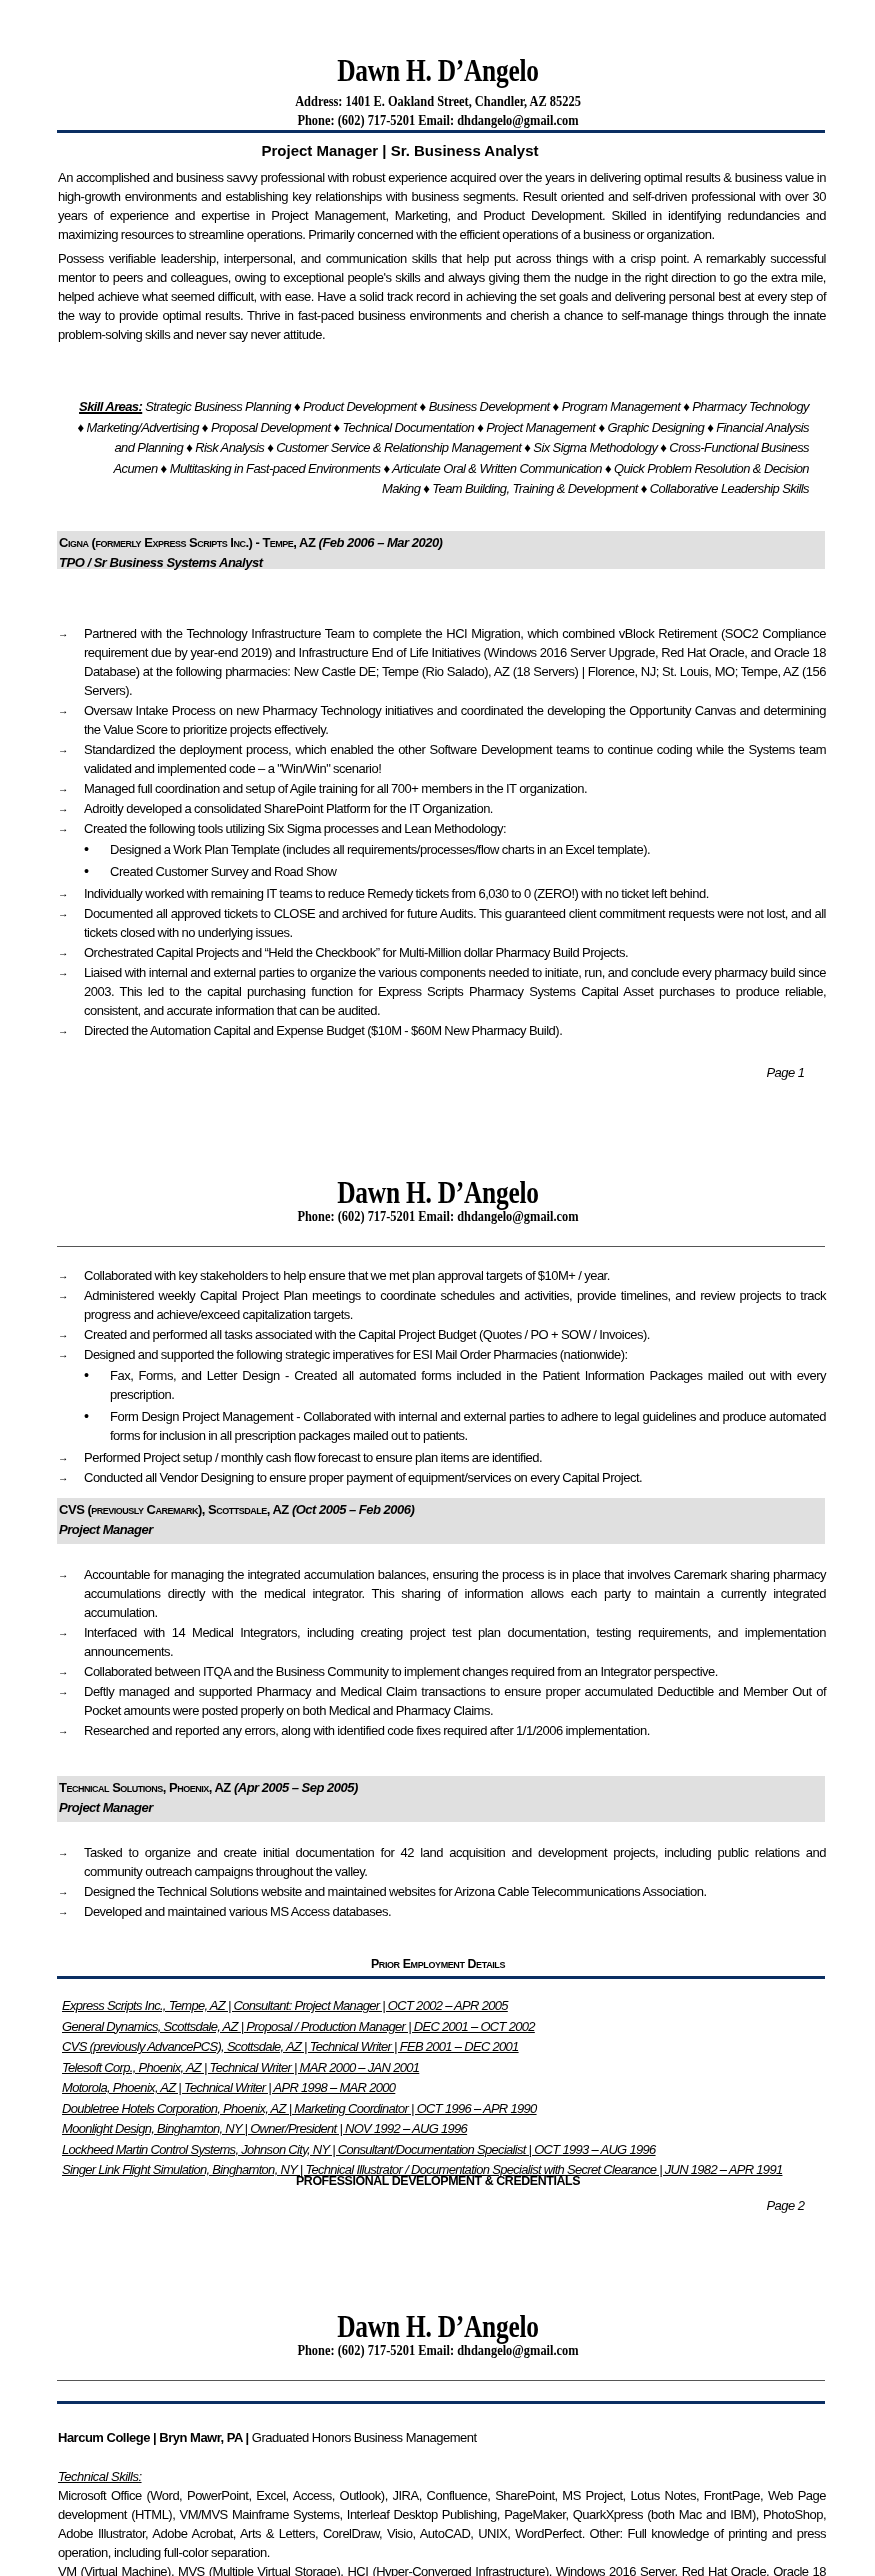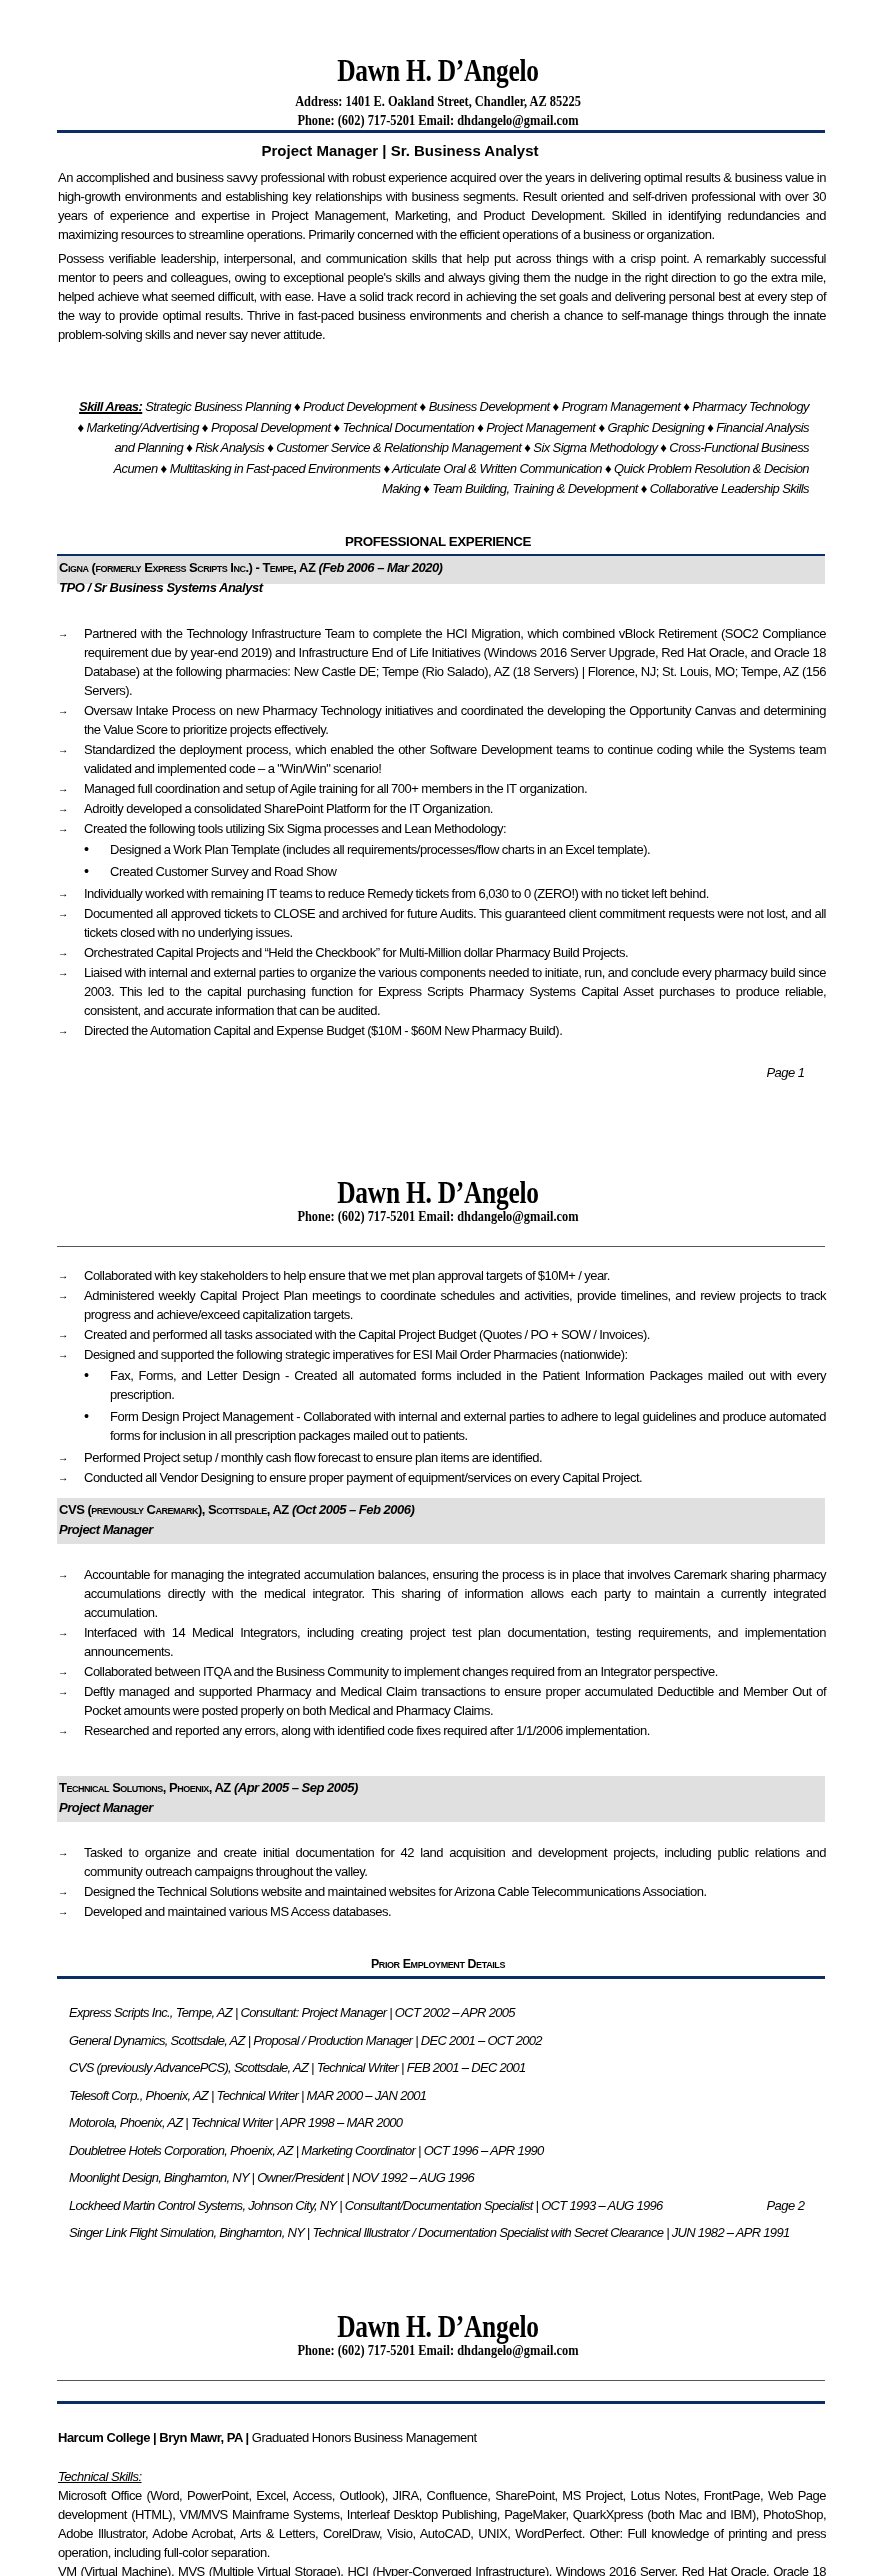--- a/index.html
+++ b/index.html
@@ -21,21 +21,21 @@
   .job-line1 { font-weight: bold; font-size: 13px; line-height: 18.5px; font-variant: small-caps; letter-spacing: -0.5px; }
   .job-line1 .dates { font-style: italic; font-variant: normal; }
   .job-line2 { font-weight: bold; font-style: italic; font-size: 13px; line-height: 19.6px; letter-spacing: -0.5px; }
   .bullets { position: absolute; left: 58px; width: 768px; margin: 0; padding: 0; list-style: none; font-size: 13px; line-height: 19px; letter-spacing: -0.5px; word-spacing: -0.3px; }
   .bullets li.arrow { position: relative; padding-left: 26px; text-align: justify; margin-bottom: 1px; }
   .bullets li.arrow::before { content: "\2192"; position: absolute; left: 0; top: 0; font-size: 10.3px; }
   .bullets li.dot { position: relative; padding-left: 52px; text-align: justify; margin: 2.1px 0 3.1px 0; }
   .bullets li.dot::before { content: "\2022"; position: absolute; left: 26px; top: 0; font-size: 14.4px; }
   .page-num { position: absolute; left: 747px; width: 77px; text-align: center; font-style: italic; font-size: 13px; letter-spacing: -0.5px; }
   .prior { position: absolute; left: 58px; width: 768px; font-style: italic; font-size: 13px; line-height: 16.5px; letter-spacing: -0.7px; }
-  .prior div { margin: 11px; }
+  .prior div { margin: 4px; text-decoration: underline; }
   .edu { position: absolute; left: 58px; width: 768px; font-size: 13px; line-height: 19px; letter-spacing: -0.5px; }
   .edu .bold { font-weight: bold; }
   .sub-head { font-style: italic; text-decoration: underline; text-decoration-thickness: 1px; display: inline-block; }
   .block-text { text-align: justify; }
 </style>
 </head>
 <body>
 
 <div class="page sans" style="top:0;height:1133px;">
   <div class="name" style="top:54px;">Dawn H. D’Angelo</div>
@@ -50,21 +50,21 @@
   </div>
 
   <div class="skills" style="top:397px;">
     <span class="lbl">Skill Areas:</span>
     <span>Strategic Business Planning ♦ Product Development ♦ Business Development ♦ Program Management ♦ Pharmacy Technology ♦ Marketing/Advertising ♦ Proposal Development ♦ Technical Documentation ♦ Project Management ♦ Graphic Designing ♦ Financial Analysis and Planning ♦ Risk Analysis ♦ Customer Service &amp; Relationship Management ♦ Six Sigma Methodology ♦ Cross-Functional Business Acumen ♦ Multitasking in Fast-paced Environments ♦ Articulate Oral &amp; Written Communication ♦ Quick Problem Resolution &amp; Decision Making ♦ Team Building, Training &amp; Development ♦ Collaborative Leadership Skills</span>
   </div>
 
   <div class="sec-head" style="top:534px;">PROFESSIONAL EXPERIENCE</div>
   <div class="rule-navy" style="top:554px;height:2.6px;"></div>
 
-  <div class="job-box" style="top:556px;height:28px;">
+  <div class="job-box" style="top:531px;height:38px;">
     <div class="job-line1">
       <span>Cigna (formerly Express Scripts Inc.) - Tempe, AZ</span>
       <span class="dates">(Feb 2006 – Mar 2020)</span>
     </div>
     <div class="job-line2">TPO / Sr Business Systems Analyst</div>
   </div>
 
   <ul class="bullets" style="top:624px;">
     <li class="arrow">Partnered with the Technology Infrastructure Team to complete the HCI Migration, which combined vBlock Retirement (SOC2 Compliance requirement due by year-end 2019) and Infrastructure End of Life Initiatives (Windows 2016 Server Upgrade, Red Hat Oracle, and Oracle 18 Database) at the following pharmacies: New Castle DE; Tempe (Rio Salado), AZ  (18 Servers)  |  Florence, NJ; St. Louis, MO; Tempe, AZ  (156 Servers).</li>
     <li class="arrow">Oversaw Intake Process on new Pharmacy Technology initiatives and coordinated the developing the Opportunity Canvas and determining the Value Score to prioritize projects effectively.</li>
@@ -138,20 +138,21 @@
     <div>General Dynamics, Scottsdale, AZ | Proposal / Production Manager | DEC 2001 – OCT 2002</div>
     <div>CVS (previously AdvancePCS), Scottsdale, AZ | Technical Writer | FEB 2001 – DEC 2001</div>
     <div>Telesoft Corp., Phoenix, AZ | Technical Writer | MAR 2000 – JAN 2001</div>
     <div>Motorola, Phoenix, AZ | Technical Writer | APR 1998 – MAR 2000</div>
     <div>Doubletree Hotels Corporation, Phoenix, AZ | Marketing Coordinator | OCT 1996 – APR 1990</div>
     <div>Moonlight Design, Binghamton, NY | Owner/President | NOV 1992 – AUG 1996</div>
     <div>Lockheed Martin Control Systems, Johnson City, NY | Consultant/Documentation Specialist | OCT 1993 – AUG 1996</div>
     <div>Singer Link Flight Simulation, Binghamton, NY | Technical Illustrator / Documentation Specialist with Secret Clearance | JUN 1982 – APR 1991</div>
   </div>
 
+  <div class="sec-head" style="top:1041px;font-size:12.4px;">PROFESSIONAL DEVELOPMENT &amp; CREDENTIALS</div>
 
   <div class="page-num" style="top:1065px;">Page 2</div>
 </div>
 
 <div class="page sans" style="top:2267px;height:1133px;">
   <div class="name" style="top:43px;">Dawn H. D’Angelo</div>
   <div class="contact" style="top:74px;">Phone: (602) 717-5201 Email: dhdangelo@gmail.com</div>
   <div class="rule-thin" style="top:113px;"></div>
   <div class="rule-navy" style="top:134px;height:2.6px;"></div>
 

